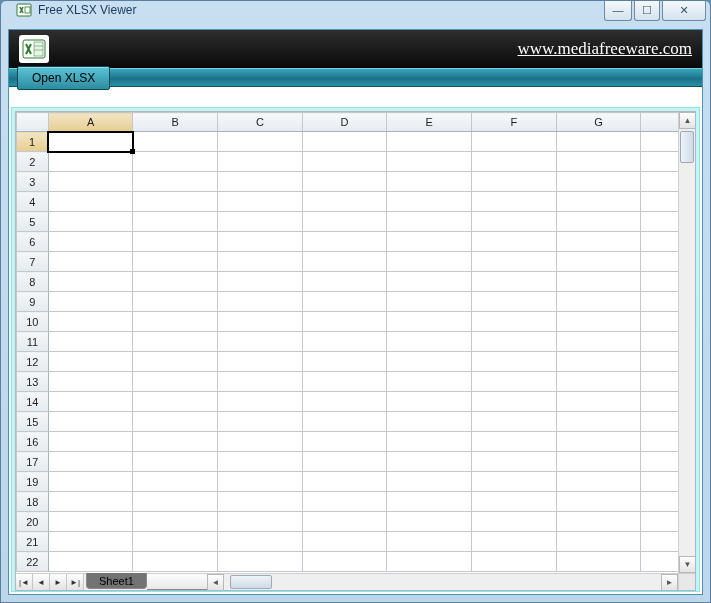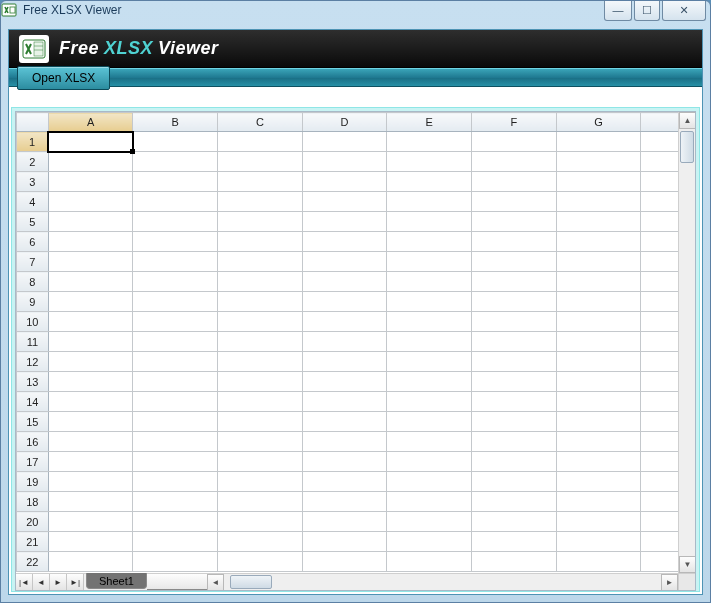--- a/index.html
+++ b/index.html
@@ -19,21 +19,21 @@
     height: 603px;
     background: linear-gradient(#c7dff0, #bcd7ea);
     border: 1px solid #5b7fa3;
     border-radius: 6px 6px 0 0;
     position: relative;
   }
   .titlebar {
     height: 17px;
     display: flex;
     align-items: center;
-    padding: 0 0;
+    padding: 0 15px;
     position: relative;
   }
   .titlebar-icon {
     width: 16px; height:16px;
     margin-right: 6px;
     display:flex;align-items:center;justify-content:center;
   }
   .titlebar-text {
     color: #1b3b5a;
     font-size: 12px;
@@ -286,25 +286,21 @@
     <div class="banner">
       <div class="banner-logo">
         <svg width="24" height="22" viewBox="0 0 24 22">
           <rect x="1" y="2" width="22" height="18" rx="2" fill="#fff" stroke="#2f7d32"></rect>
           <rect x="12" y="4" width="9" height="14" fill="#e8f3e8" stroke="#2f7d32" stroke-width="0.5"></rect>
           <line x1="12" y1="8" x2="21" y2="8" stroke="#2f7d32" stroke-width="0.5"></line>
           <line x1="12" y1="12" x2="21" y2="12" stroke="#2f7d32" stroke-width="0.5"></line>
           <path d="M4 6 L9 16 M9 6 L4 16" stroke="#2f7d32" stroke-width="2"></path>
         </svg>
       </div>
-      <div class="banner-title">
-        <span>Free</span>
-        <span class="teal">XLSX</span>
-        <span>Viewer</span>
-      </div>
+      <a class="banner-url">www.mediafreeware.com</a>
     </div>
 
     <div class="toolbar">
       <div class="open-btn">Open XLSX</div>
     </div>
 
     <div class="sheet-area">
       <div class="grid-wrap">
         <div class="grid-inner">
           <table class="grid">

